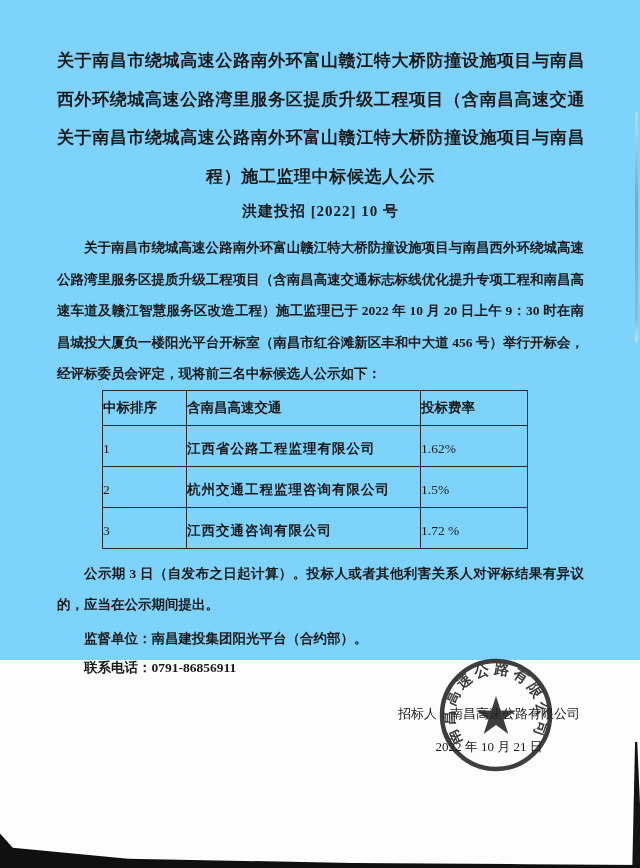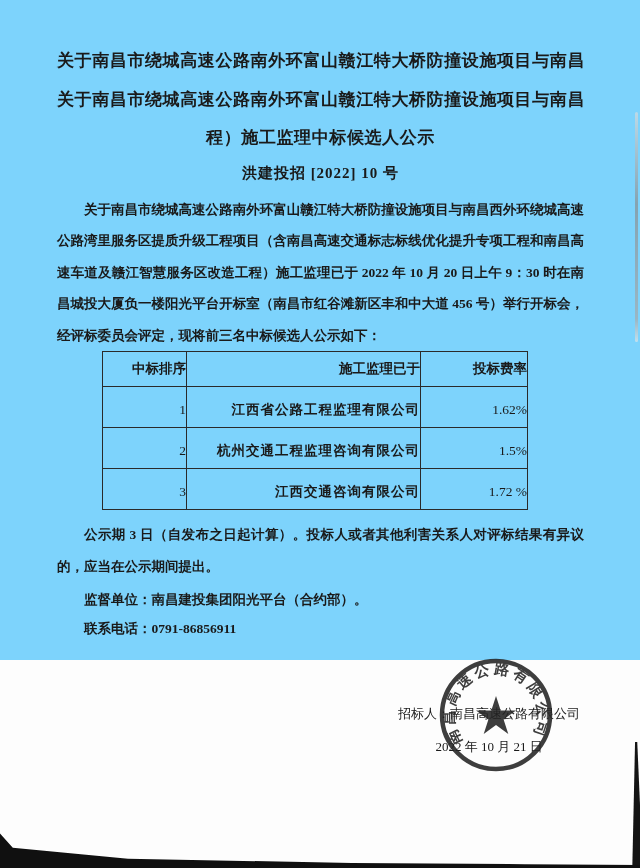--- a/index.html
+++ b/index.html
@@ -15,21 +15,21 @@
   .doc-number{text-align:center;font-weight:bold;font-size:15px;
               line-height:30px;letter-spacing:1px;}
 
   .para{font-size:13.5px;line-height:31.5px;text-align:justify;font-weight:bold;}
   .indent{text-indent:2em;}
   .intro{margin-top:6px;}
 
   table.candidates{border-collapse:collapse;margin:0 0 0 45px;
                    table-layout:fixed;width:425px;}
   table.candidates td,table.candidates th{border:1.6px solid #2a2a2a;
-        text-align:right;vertical-align:middle;padding:0;}
+        text-align:left;vertical-align:middle;padding:0;}
   table.candidates th{font-size:13.5px;font-weight:bold;height:34px;}
   table.candidates td{height:34px;font-size:13.5px;padding-top:6px;}
   .col-rank{width:84px;}
   .col-name{width:234px;}
   .col-rate{width:107px;}
   td.name-cell{font-weight:bold;letter-spacing:1px;}
   td.rank-cell,td.rate-cell{font-size:13px;}
 
   .notice{margin-top:9px;}
   .bold-line{font-weight:bold;font-size:13.5px;line-height:28px;}
@@ -54,38 +54,39 @@
         opacity:.65;border-radius:2px;filter:blur(.4px);}
 </style>
 </head>
 <body>
 
 <div class="page">
   <div class="content">
 
     <div class="title-block">
       <div class="title-line">关于南昌市绕城高速公路南外环富山赣江特大桥防撞设施项目与南昌</div>
+      <div class="title-line">西外环绕城高速公路湾里服务区提质升级工程项目（含南昌高速交通</div>
       <div class="title-line">关于南昌市绕城高速公路南外环富山赣江特大桥防撞设施项目与南昌</div>
       <div class="title-line">程）施工监理中标候选人公示</div>
     </div>
 
     <div class="doc-number">洪建投招 [2022] 10 号</div>
 
     <p class="para indent intro" style="margin:6px 0 0 0;">关于南昌市绕城高速公路南外环富山赣江特大桥防撞设施项目与南昌西外环绕城高速公路湾里服务区提质升级工程项目（含南昌高速交通标志标线优化提升专项工程和南昌高速车道及赣江智慧服务区改造工程）施工监理已于 2022 年 10 月 20 日上午 9：30 时在南昌城投大厦负一楼阳光平台开标室（南昌市红谷滩新区丰和中大道 456 号）举行开标会，经评标委员会评定，现将前三名中标候选人公示如下：</p>
 
     <table class="candidates">
       <colgroup>
         <col class="col-rank">
           <col class="col-name">
           <col class="col-rate">
       </colgroup>
       <tbody>
           <tr>
         <th>中标排序</th>
-        <th>施工监理已于</th>
+        <th>含南昌高速交通</th>
         <th>投标费率</th>
       </tr>
       <tr>
         <td class="rank-cell">1</td>
         <td class="name-cell">江西省公路工程监理有限公司</td>
         <td class="rate-cell">1.62%</td>
       </tr>
       <tr>
         <td class="rank-cell">2</td>
         <td class="name-cell">杭州交通工程监理咨询有限公司</td>

